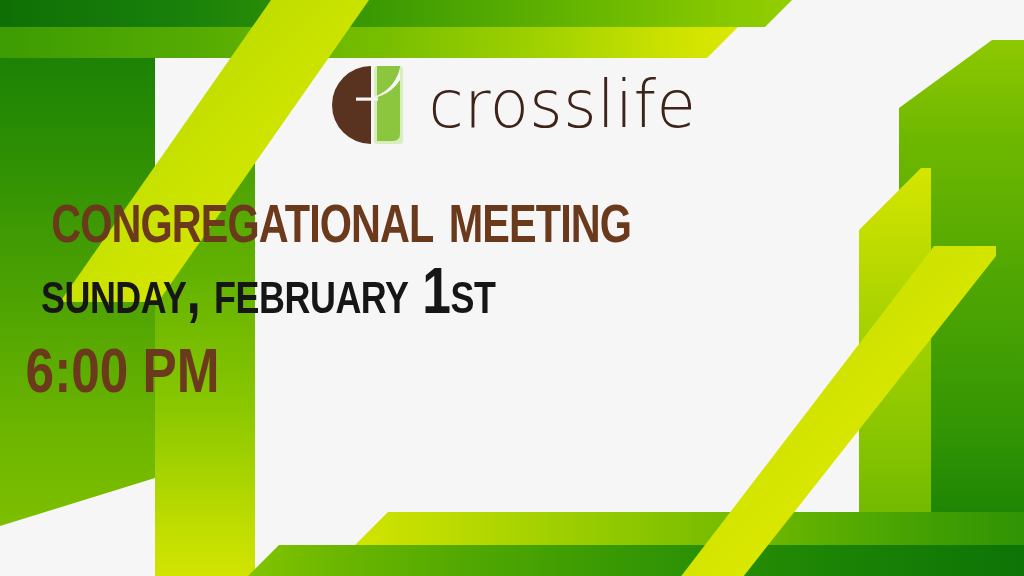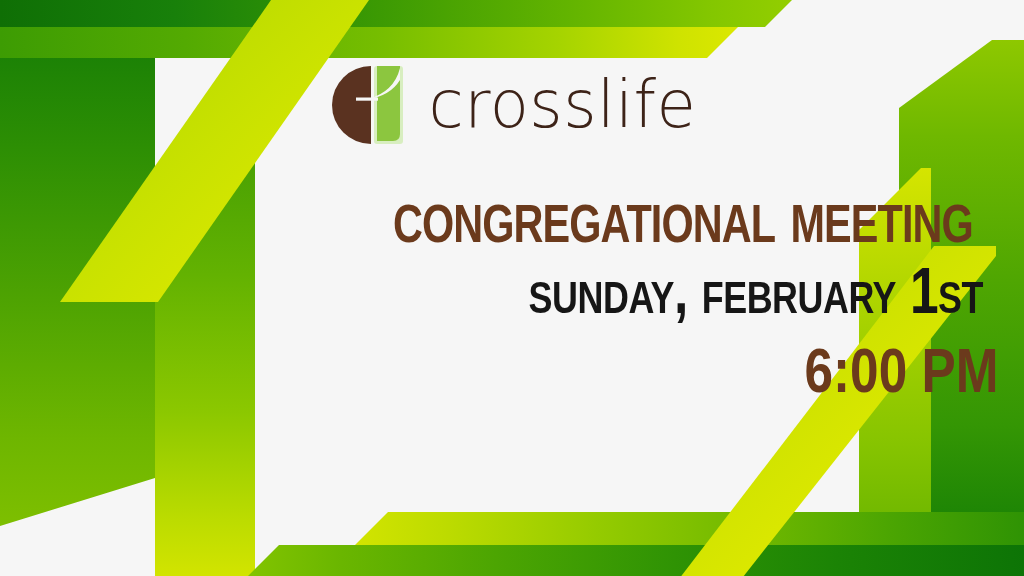--- a/index.html
+++ b/index.html
@@ -108,21 +108,21 @@
     letter-spacing:0.5px;
     color:#3d2318;
     line-height:1;
     transform:scaleY(1.02);
   }
 
   
   #heading-block {
     margin-top:34px;
     width:100%;
-    text-align:right;
+    text-align:left;
   }
   .hl {
     display:block;
     font-family:"Liberation Sans", sans-serif;
     font-weight:bold;
     font-variant:small-caps;
     text-transform:lowercase;
     line-height:1.04;
     white-space:nowrap;
   }

